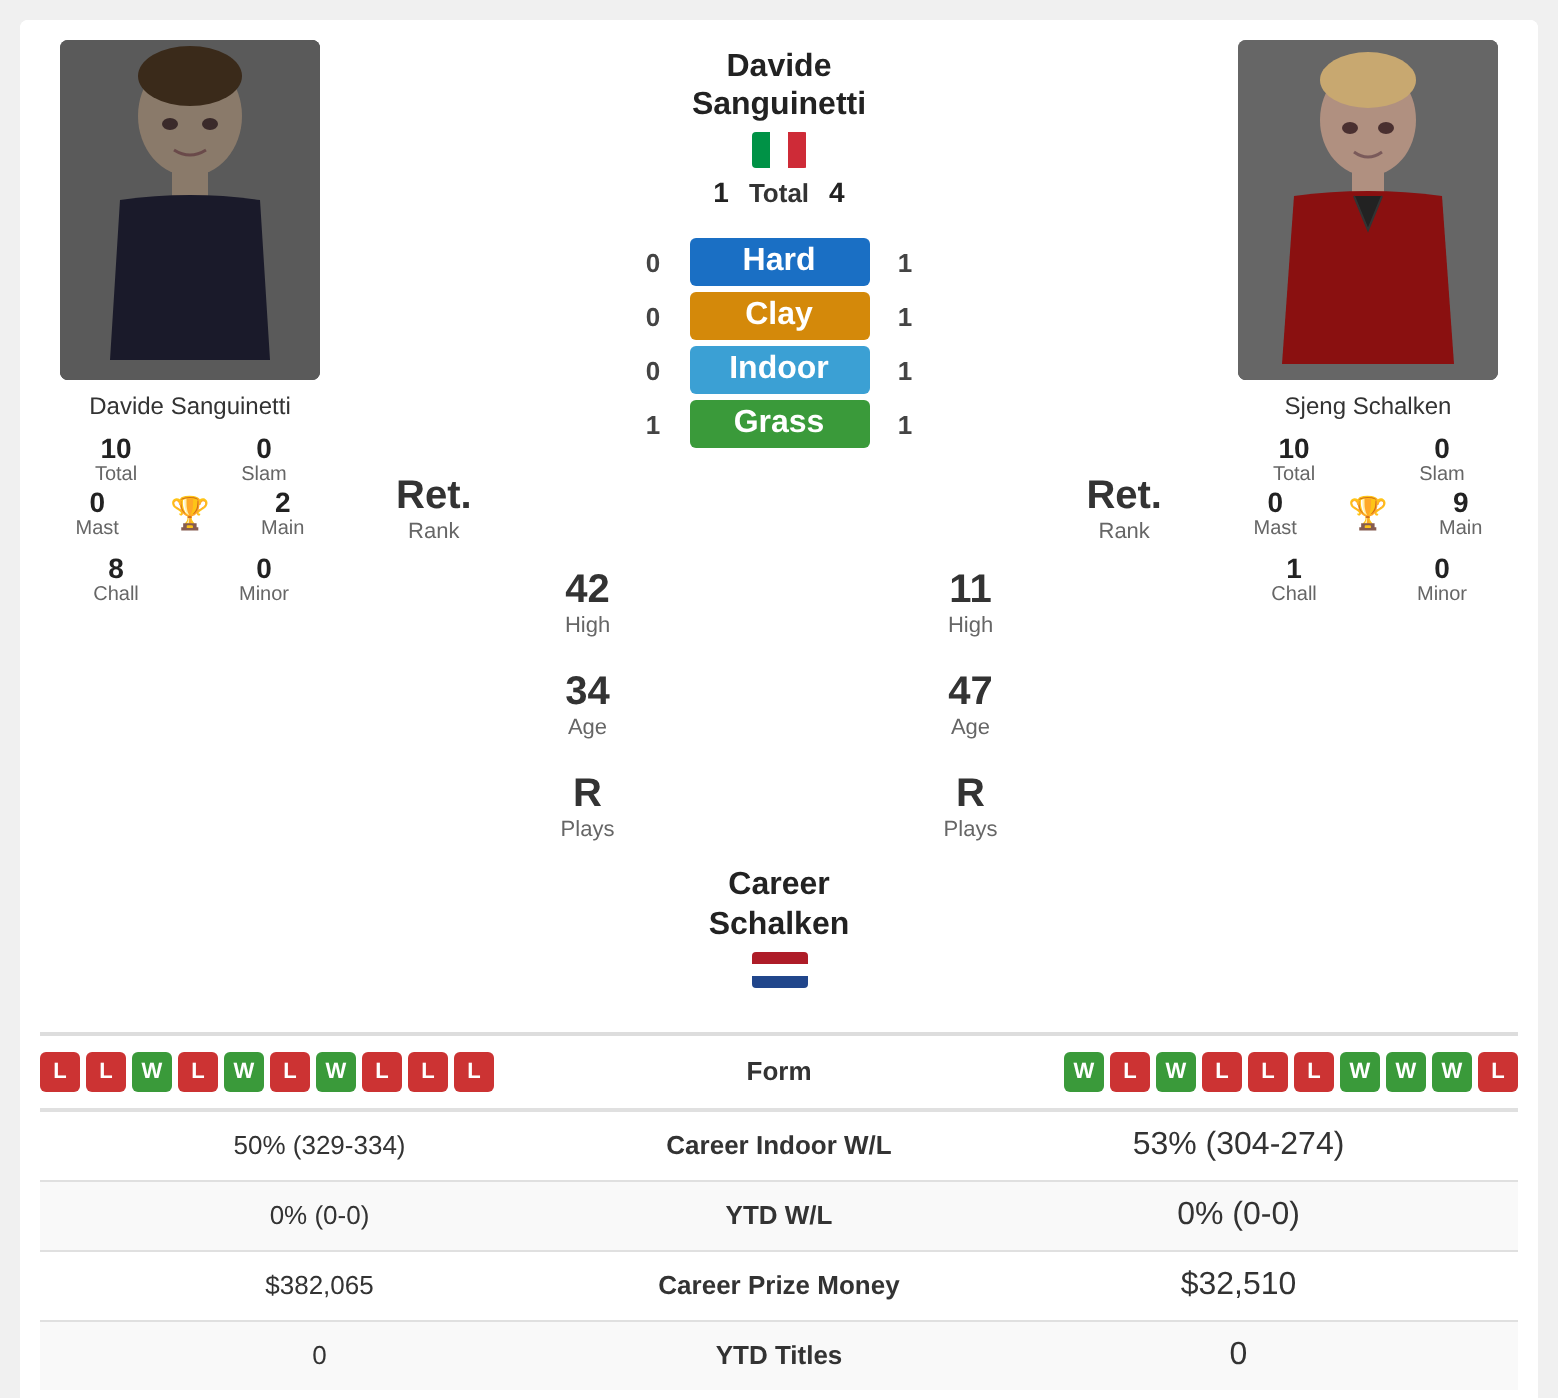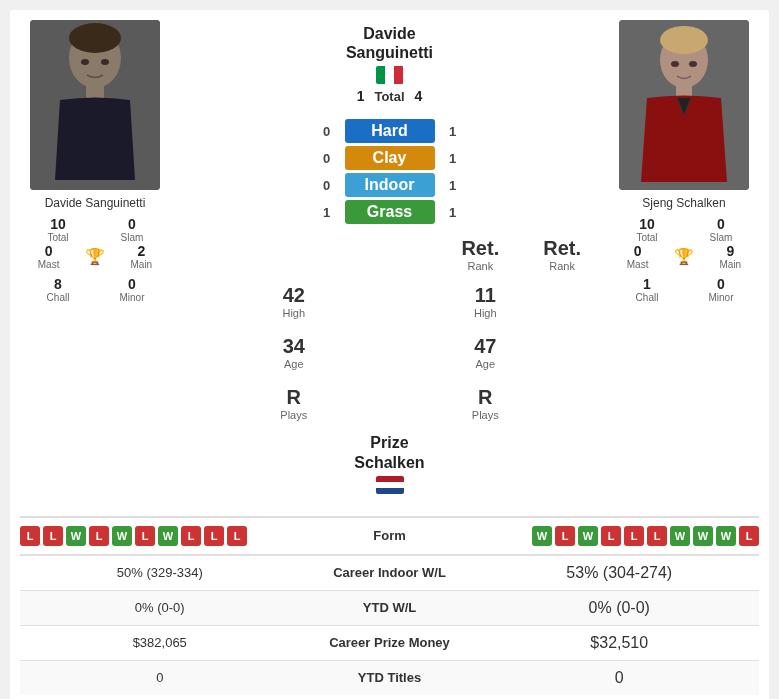--- a/index.html
+++ b/index.html
@@ -401,21 +401,21 @@
           <span class="court-score">1</span>
         </div>
 
         <div class="court-row">
           <span class="court-score">1</span>
           <div class="court-btn btn-grass">Grass</div>
           <span class="court-score">1</span>
         </div>
       </div>
 
-      <div style="margin-top: 6px; width:100%; display:flex; justify-content:flex-end; padding: 0 10px; gap: 44px;">
+      <div style="margin-top: 6px; width:100%; display:flex; justify-content:space-between; padding: 0 10px;">
         <div class="stat-block">
           <div class="big">Ret.</div>
           <div class="small">Rank</div>
         </div>
         <div class="stat-block">
           <div class="big">Ret.</div>
           <div class="small">Rank</div>
         </div>
       </div>
 
@@ -446,21 +446,21 @@
           <div class="big">R</div>
           <div class="small">Plays</div>
         </div>
         <div class="stat-block">
           <div class="big">R</div>
           <div class="small">Plays</div>
         </div>
       </div>
 
       <div class="player-name-top" style="margin-top: 4px;">
-        <span>Prize</span><br>
+        <span>Career</span><br>
         <span>Schalken</span>
       </div>
       <div class="flag-netherlands">
         <div class="stripe red-h"></div>
         <div class="stripe white-h"></div>
         <div class="stripe blue-h"></div>
       </div>
     </div>
 
     <div class="player-panel right-panel">

